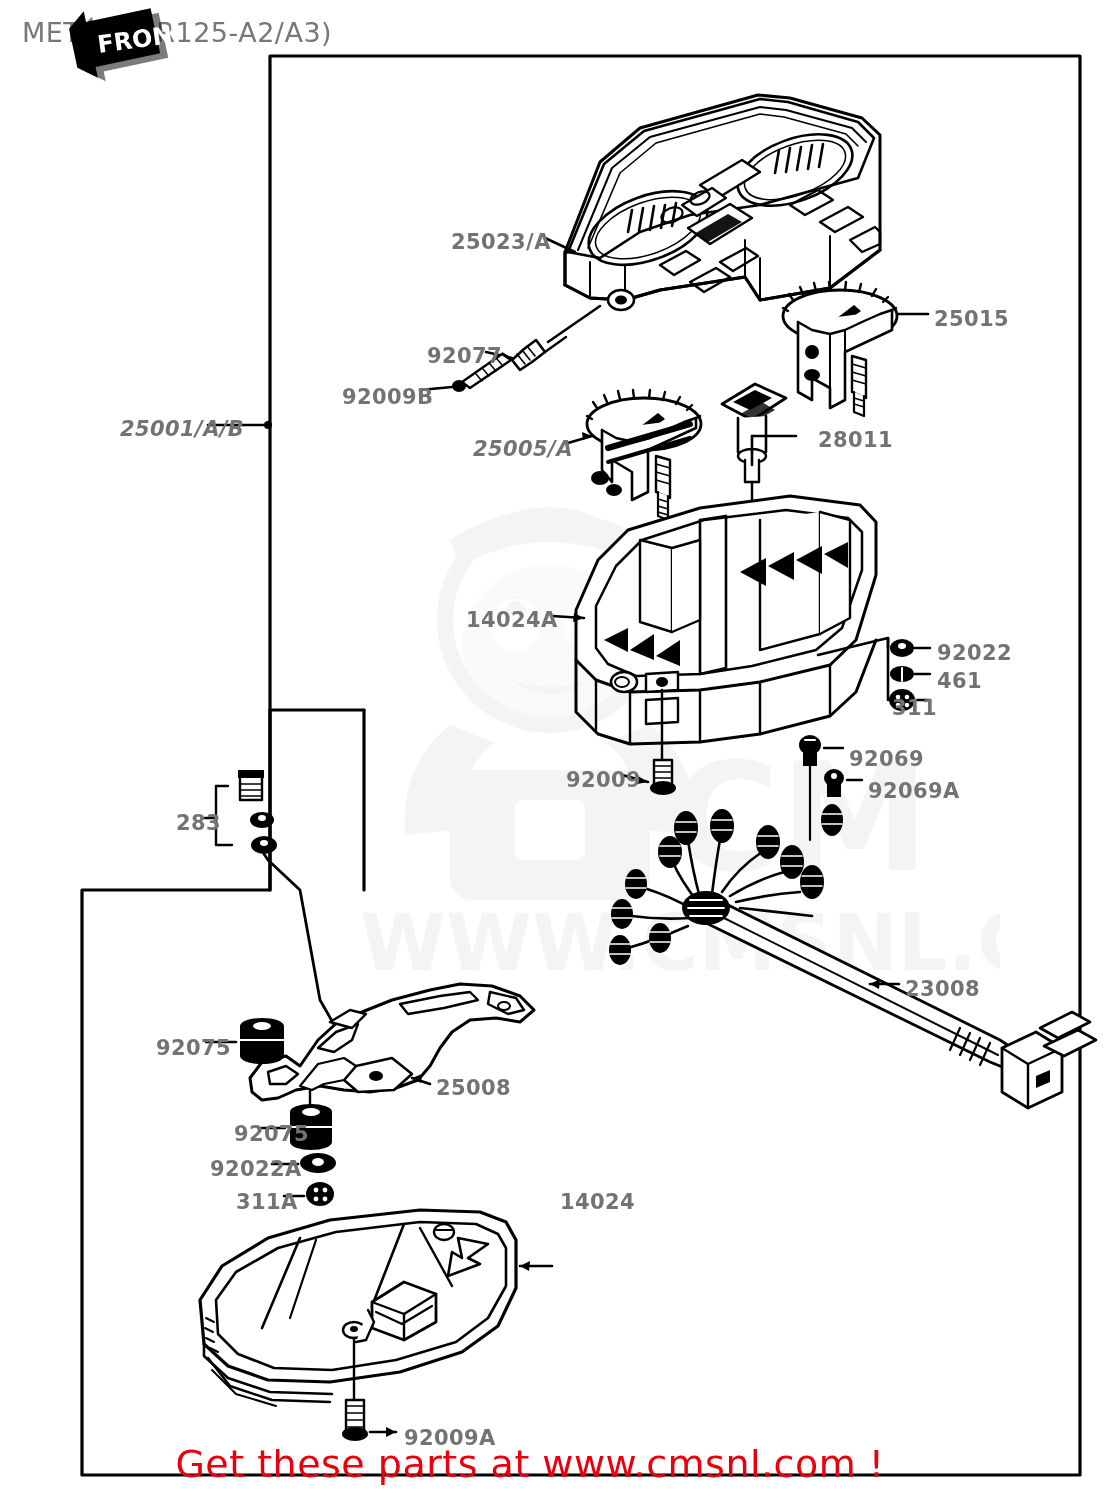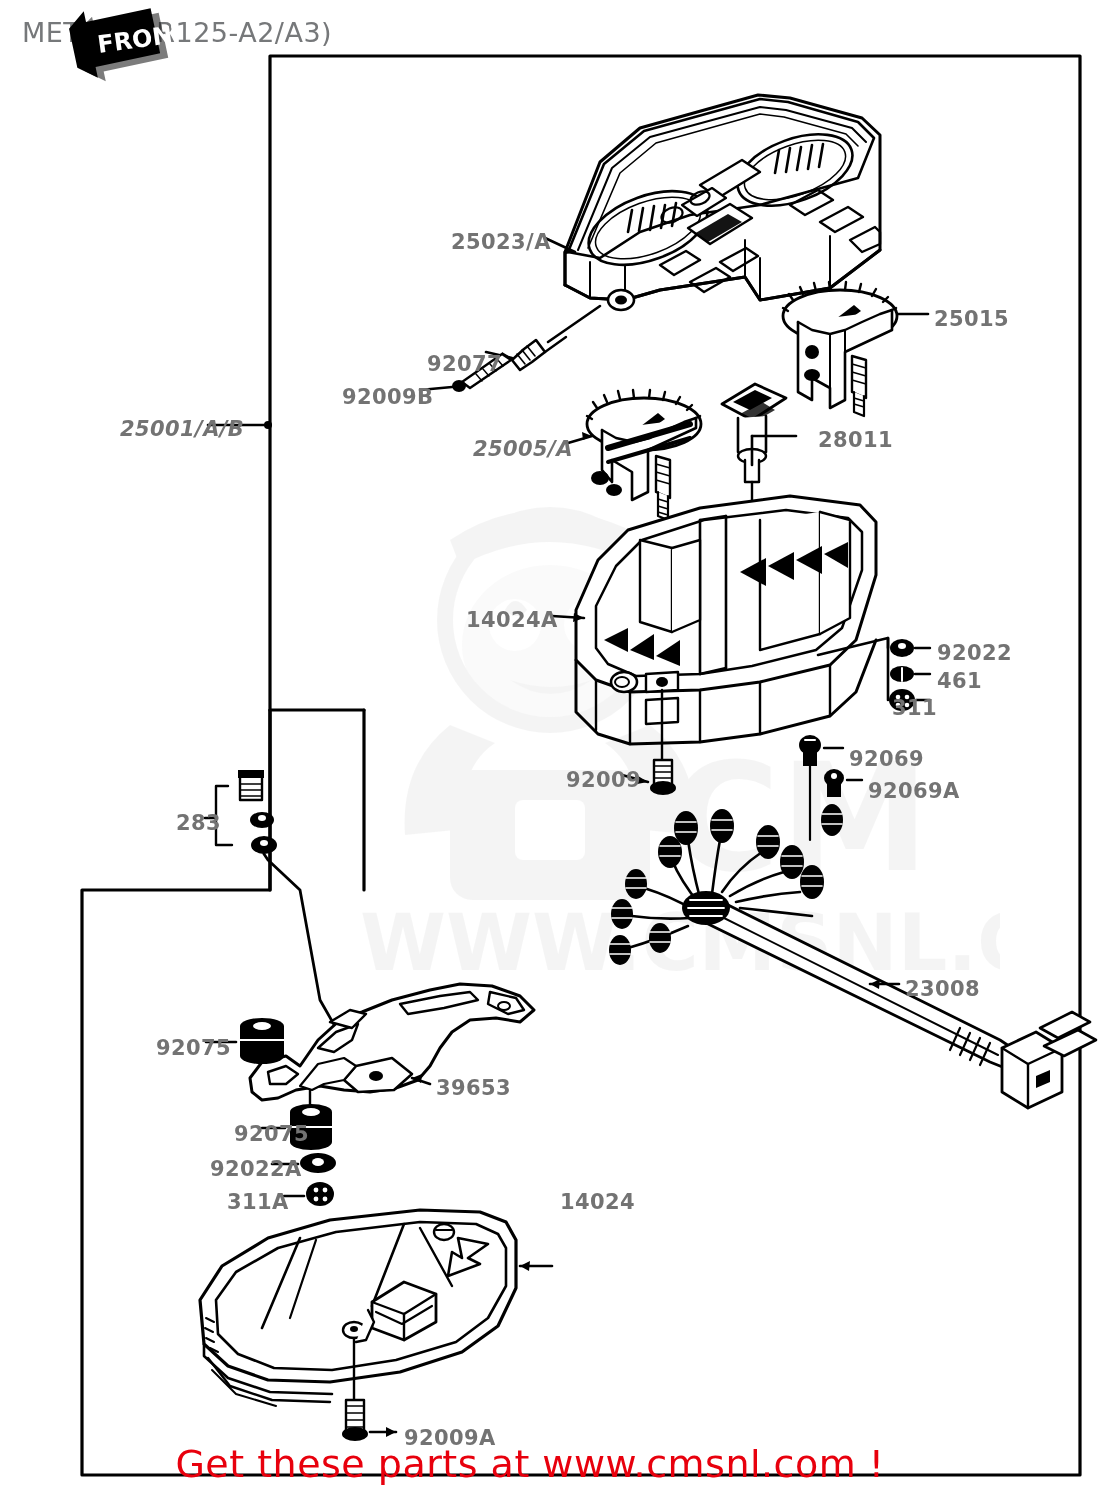--- a/index.html
+++ b/index.html
@@ -611,38 +611,38 @@
       <ellipse cx="355" cy="1434" rx="13" ry="7" fill="#000" stroke="none"></ellipse>
       <line x1="370" y1="1432" x2="396" y2="1432" stroke-width="2.6"></line>
       <polygon points="396,1432 386,1427 386,1437" fill="#000" stroke="none"></polygon>
     </g>
 
   </svg>
 
   <div id="labels">
       <div class="lbl" style="left: 120px; top: 419px; font-style: italic;">25001/A/B</div>
       <div class="lbl" style="left: 451px; top: 232px;">25023/A</div>
-      <div class="lbl" style="left: 427px; top: 346px; margin-top: 8px;">92077</div>
+      <div class="lbl" style="left: 427px; top: 346px;">92077</div>
       <div class="lbl" style="left: 342px; top: 387px;">92009B</div>
       <div class="lbl" style="left: 934px; top: 309px;">25015</div>
       <div class="lbl" style="left: 473px; top: 439px; font-style: italic;">25005/A</div>
       <div class="lbl" style="left: 818px; top: 430px;">28011</div>
       <div class="lbl" style="left: 466px; top: 610px;">14024A</div>
       <div class="lbl" style="left: 937px; top: 643px;">92022</div>
       <div class="lbl" style="left: 937px; top: 671px; text-align: center;">461</div>
       <div class="lbl" style="left: 892px; top: 698px;">311</div>
       <div class="lbl" style="left: 566px; top: 770px;">92009</div>
       <div class="lbl" style="left: 849px; top: 749px;">92069</div>
       <div class="lbl" style="left: 868px; top: 781px;">92069A</div>
       <div class="lbl" style="left: 176px; top: 813px;">283</div>
       <div class="lbl" style="left: 905px; top: 979px;">23008</div>
       <div class="lbl" style="left: 156px; top: 1038px;">92075</div>
-      <div class="lbl" style="left: 436px; top: 1078px;">39653</div>
+      <div class="lbl" style="left: 436px; top: 1078px;">25008</div>
       <div class="lbl" style="left: 234px; top: 1124px;">92075</div>
       <div class="lbl" style="left: 210px; top: 1159px;">92022A</div>
-      <div class="lbl" style="left: 227px; top: 1192px;">311A</div>
+      <div class="lbl" style="left: 236px; top: 1192px;">311A</div>
       <div class="lbl" style="left: 560px; top: 1192px;">14024</div>
       <div class="lbl" style="left: 404px; top: 1428px;">92009A</div>
     </div>
 
   <div id="footer">Get these parts at www.cmsnl.com !</div>
 
 </div>
 
 </body></html>

